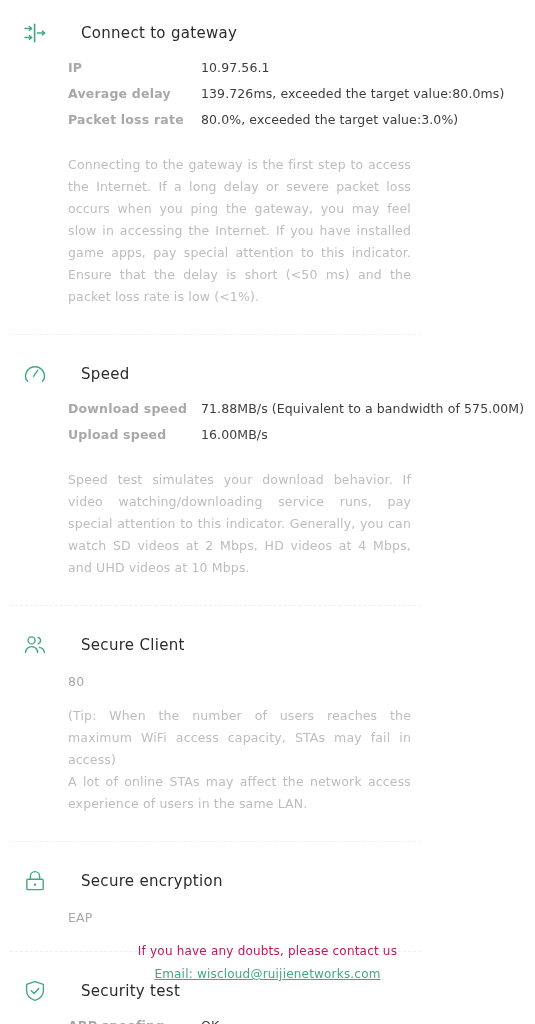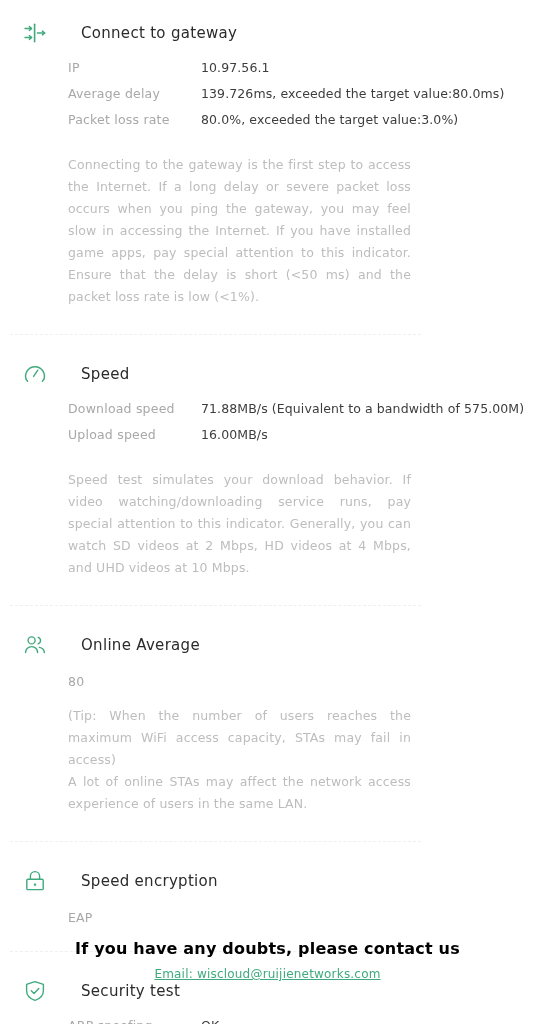--- a/index.html
+++ b/index.html
@@ -51,20 +51,21 @@
     align-items: baseline;
     height: 26px;
   }
   .row .k {
     width: 133px;
     flex: 0 0 133px;
     font-size: 12.5px;
     color: #a8a8a8;
     letter-spacing: .2px;
     white-space: nowrap;
+    font-weight: bold;
   }
   .row .v {
     font-size: 12.5px;
     color: #3d3d3d;
     letter-spacing: .1px;
     white-space: nowrap;
   }
 
   
   .single-val {
@@ -97,24 +98,23 @@
 
   
   .footer {
     position: absolute;
     left: 0;
     right: 0;
     bottom: 42px;
     text-align: center;
   }
   .footer-line {
-    font-size: 16px;
-    color: #000000;
-    letter-spacing: .2px;
-    font-weight: bold;
+    font-size: 12px;
+    color: #be185d;
+    letter-spacing: .2px;
   }
   .footer-email {
     display: inline-block;
     margin-top: 9px;
     font-size: 12px;
     color: #3faa7d;
     text-decoration: underline;
     letter-spacing: .2px;
     cursor: pointer;
   }
@@ -202,21 +202,21 @@
     <div class="sp-2"></div>
     <div class="sec-head">
       <span class="sec-icon">
         <svg width="24" height="24" viewBox="0 0 24 24" fill="none" stroke="currentColor" stroke-width="1.4" stroke-linecap="round" stroke-linejoin="round">
           <circle cx="8.6" cy="7.4" r="3.5"></circle>
           <path d="M2.6 19.6 A6 6 0 0 1 14.6 19.6"></path>
           <path d="M15.2 4.3 a3.5 3.5 0 0 1 0 6.6"></path>
           <path d="M16.4 14.4 a6 6 0 0 1 5 5.2"></path>
         </svg>
       </span>
-      <span class="sec-title">Online Average</span>
+      <span class="sec-title">Secure Client</span>
     </div>
 
     <div class="single-val">80</div>
 
     <div class="desc">
       <p>(Tip: When the number of users reaches the maximum WiFi access capacity, STAs may fail in access)</p>
       <p>A lot of online STAs may affect the network access experience of users in the same LAN.</p>
     </div>
     <div class="sp-3"></div>
   </div>
@@ -226,21 +226,21 @@
   <div class="section">
     <div class="sp-2"></div>
     <div class="sec-head">
       <span class="sec-icon">
         <svg width="24" height="24" viewBox="0 0 24 24" fill="none" stroke="currentColor" stroke-width="1.4" stroke-linecap="round" stroke-linejoin="round">
           <rect x="3.8" y="10.2" width="16.4" height="10.4" rx="1.2"></rect>
           <path d="M7.4 10.2 V7.2 a4.6 4.6 0 0 1 9.2 0 v3"></path>
           <rect x="10.9" y="14.5" width="2.2" height="2.2" rx="0.4" fill="currentColor" stroke="none"></rect>
         </svg>
       </span>
-      <span class="sec-title">Speed encryption</span>
+      <span class="sec-title">Secure encryption</span>
     </div>
 
     <div class="single-val">EAP</div>
     <div class="sp-3"></div>
   </div>
 
   <div class="divider"></div>
 
   <div class="section">
     <div class="sp-2"></div>

